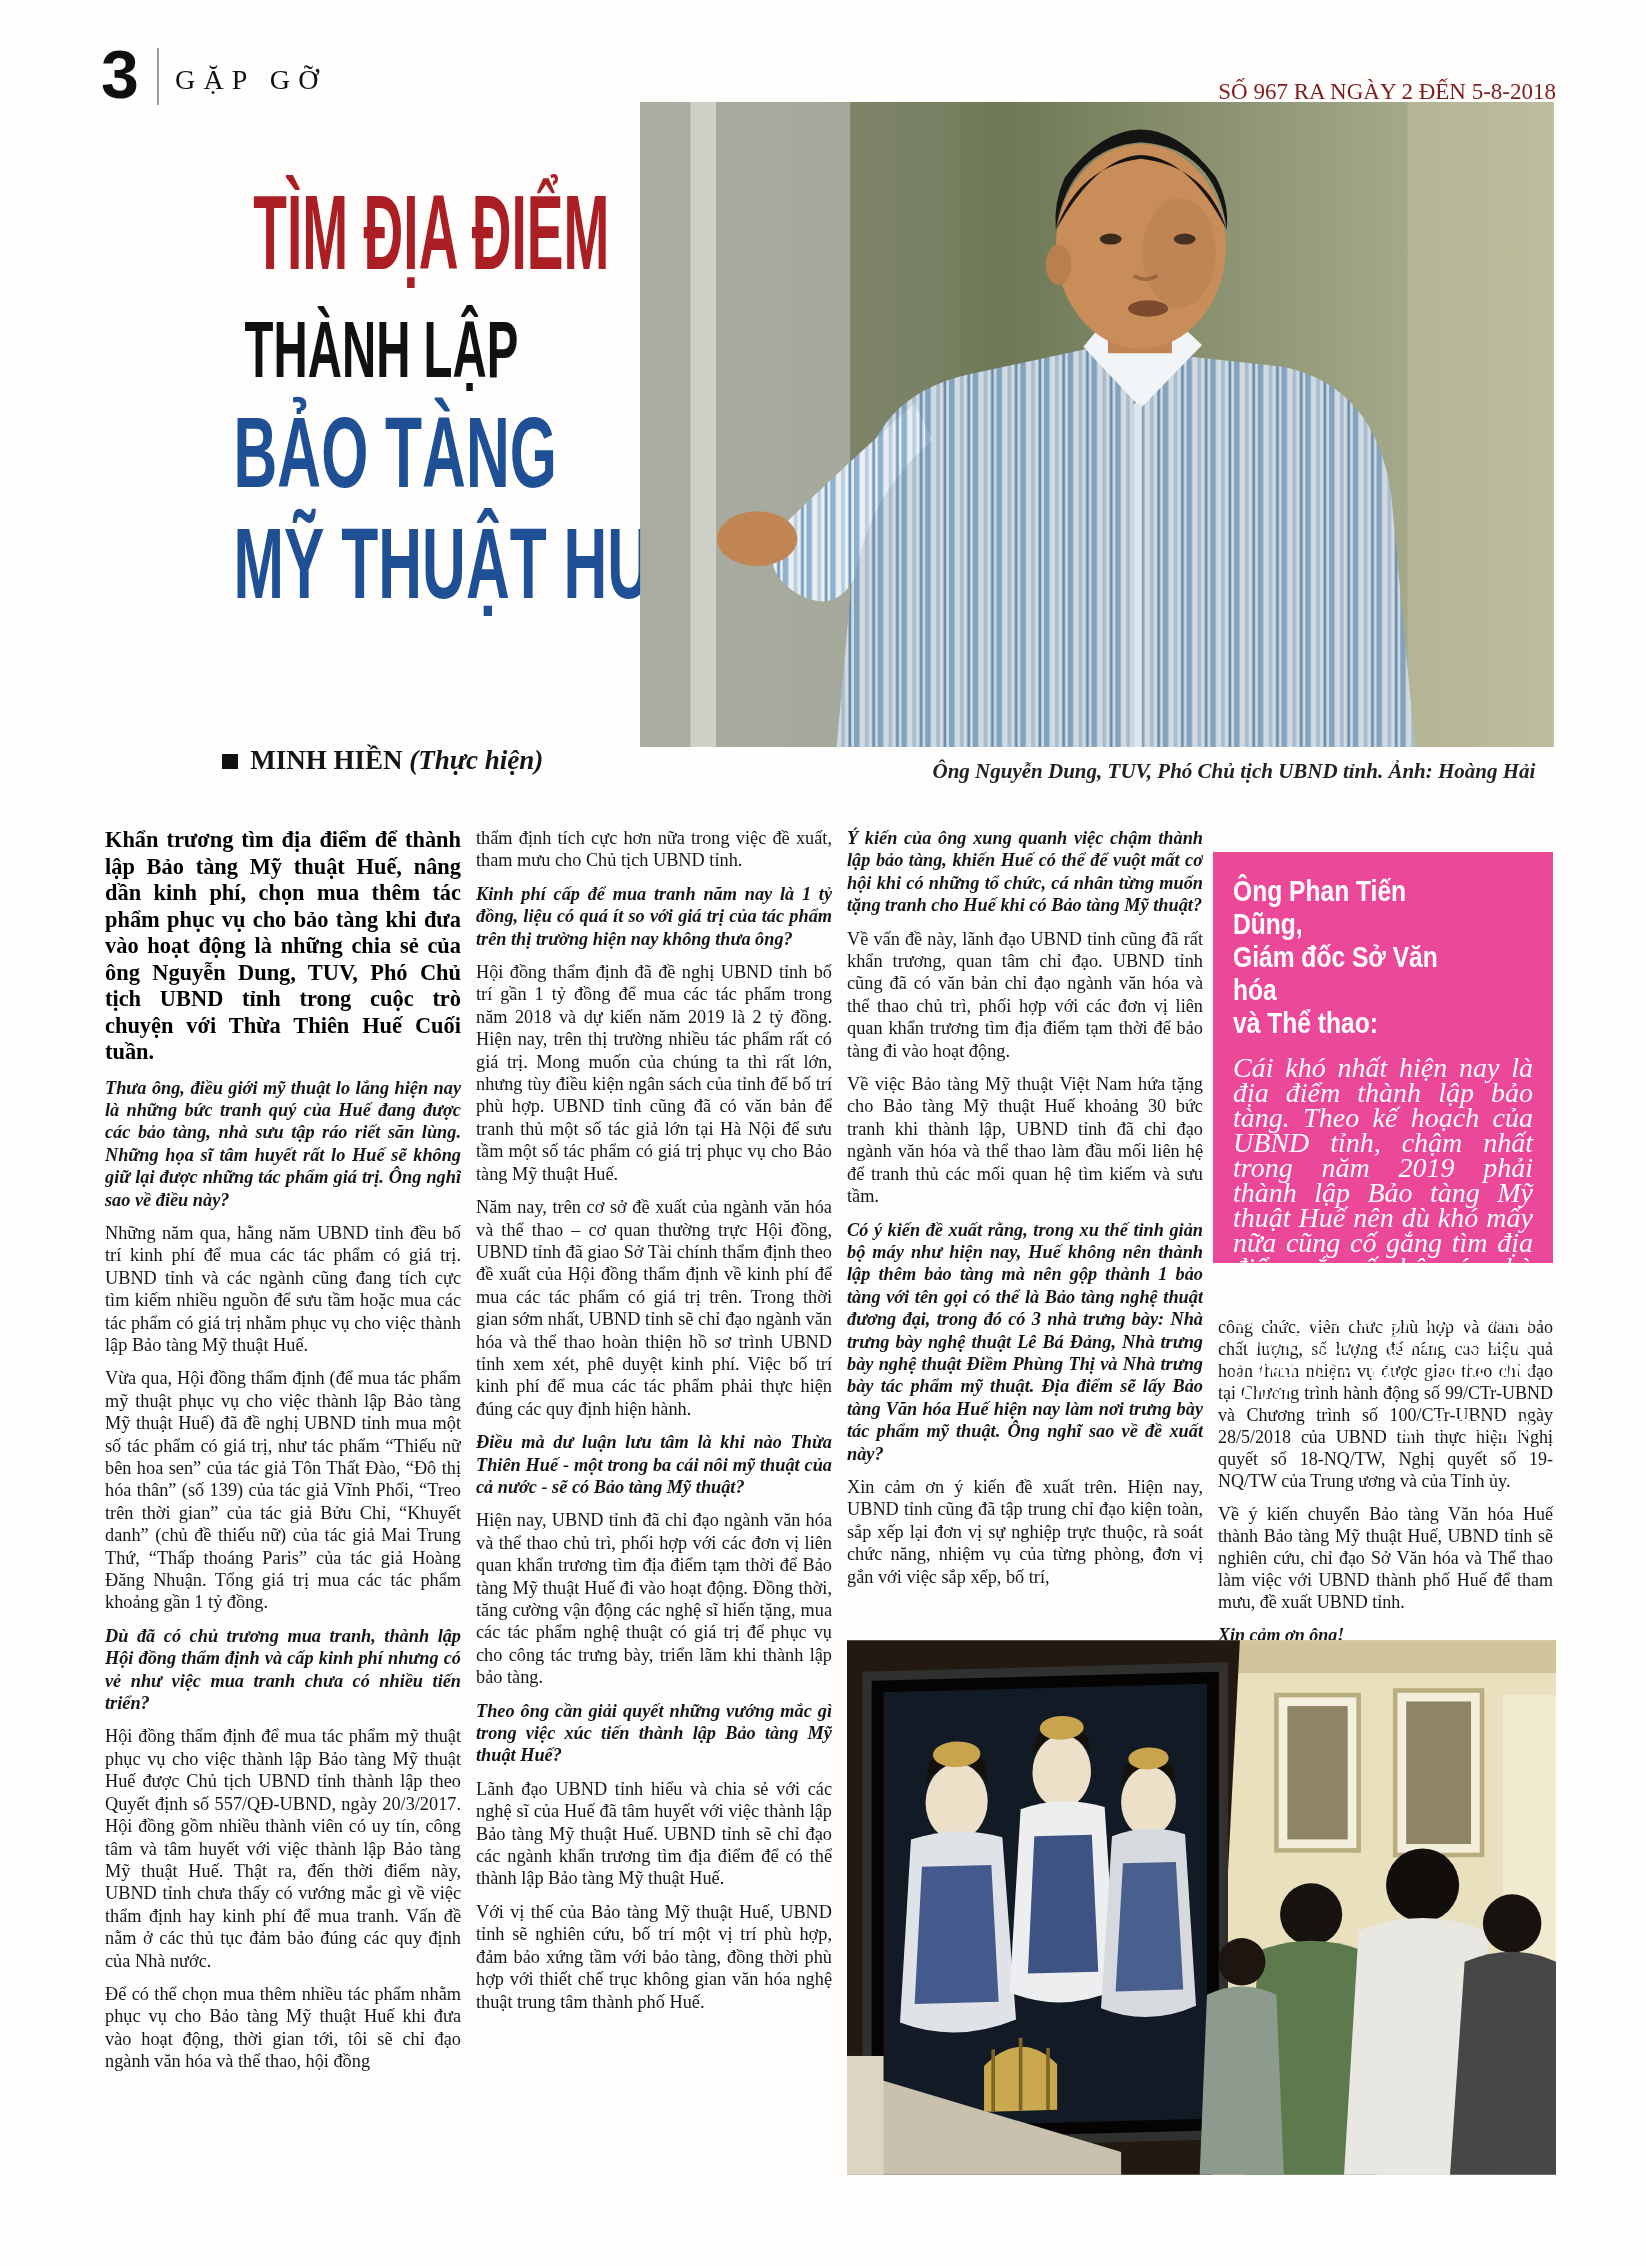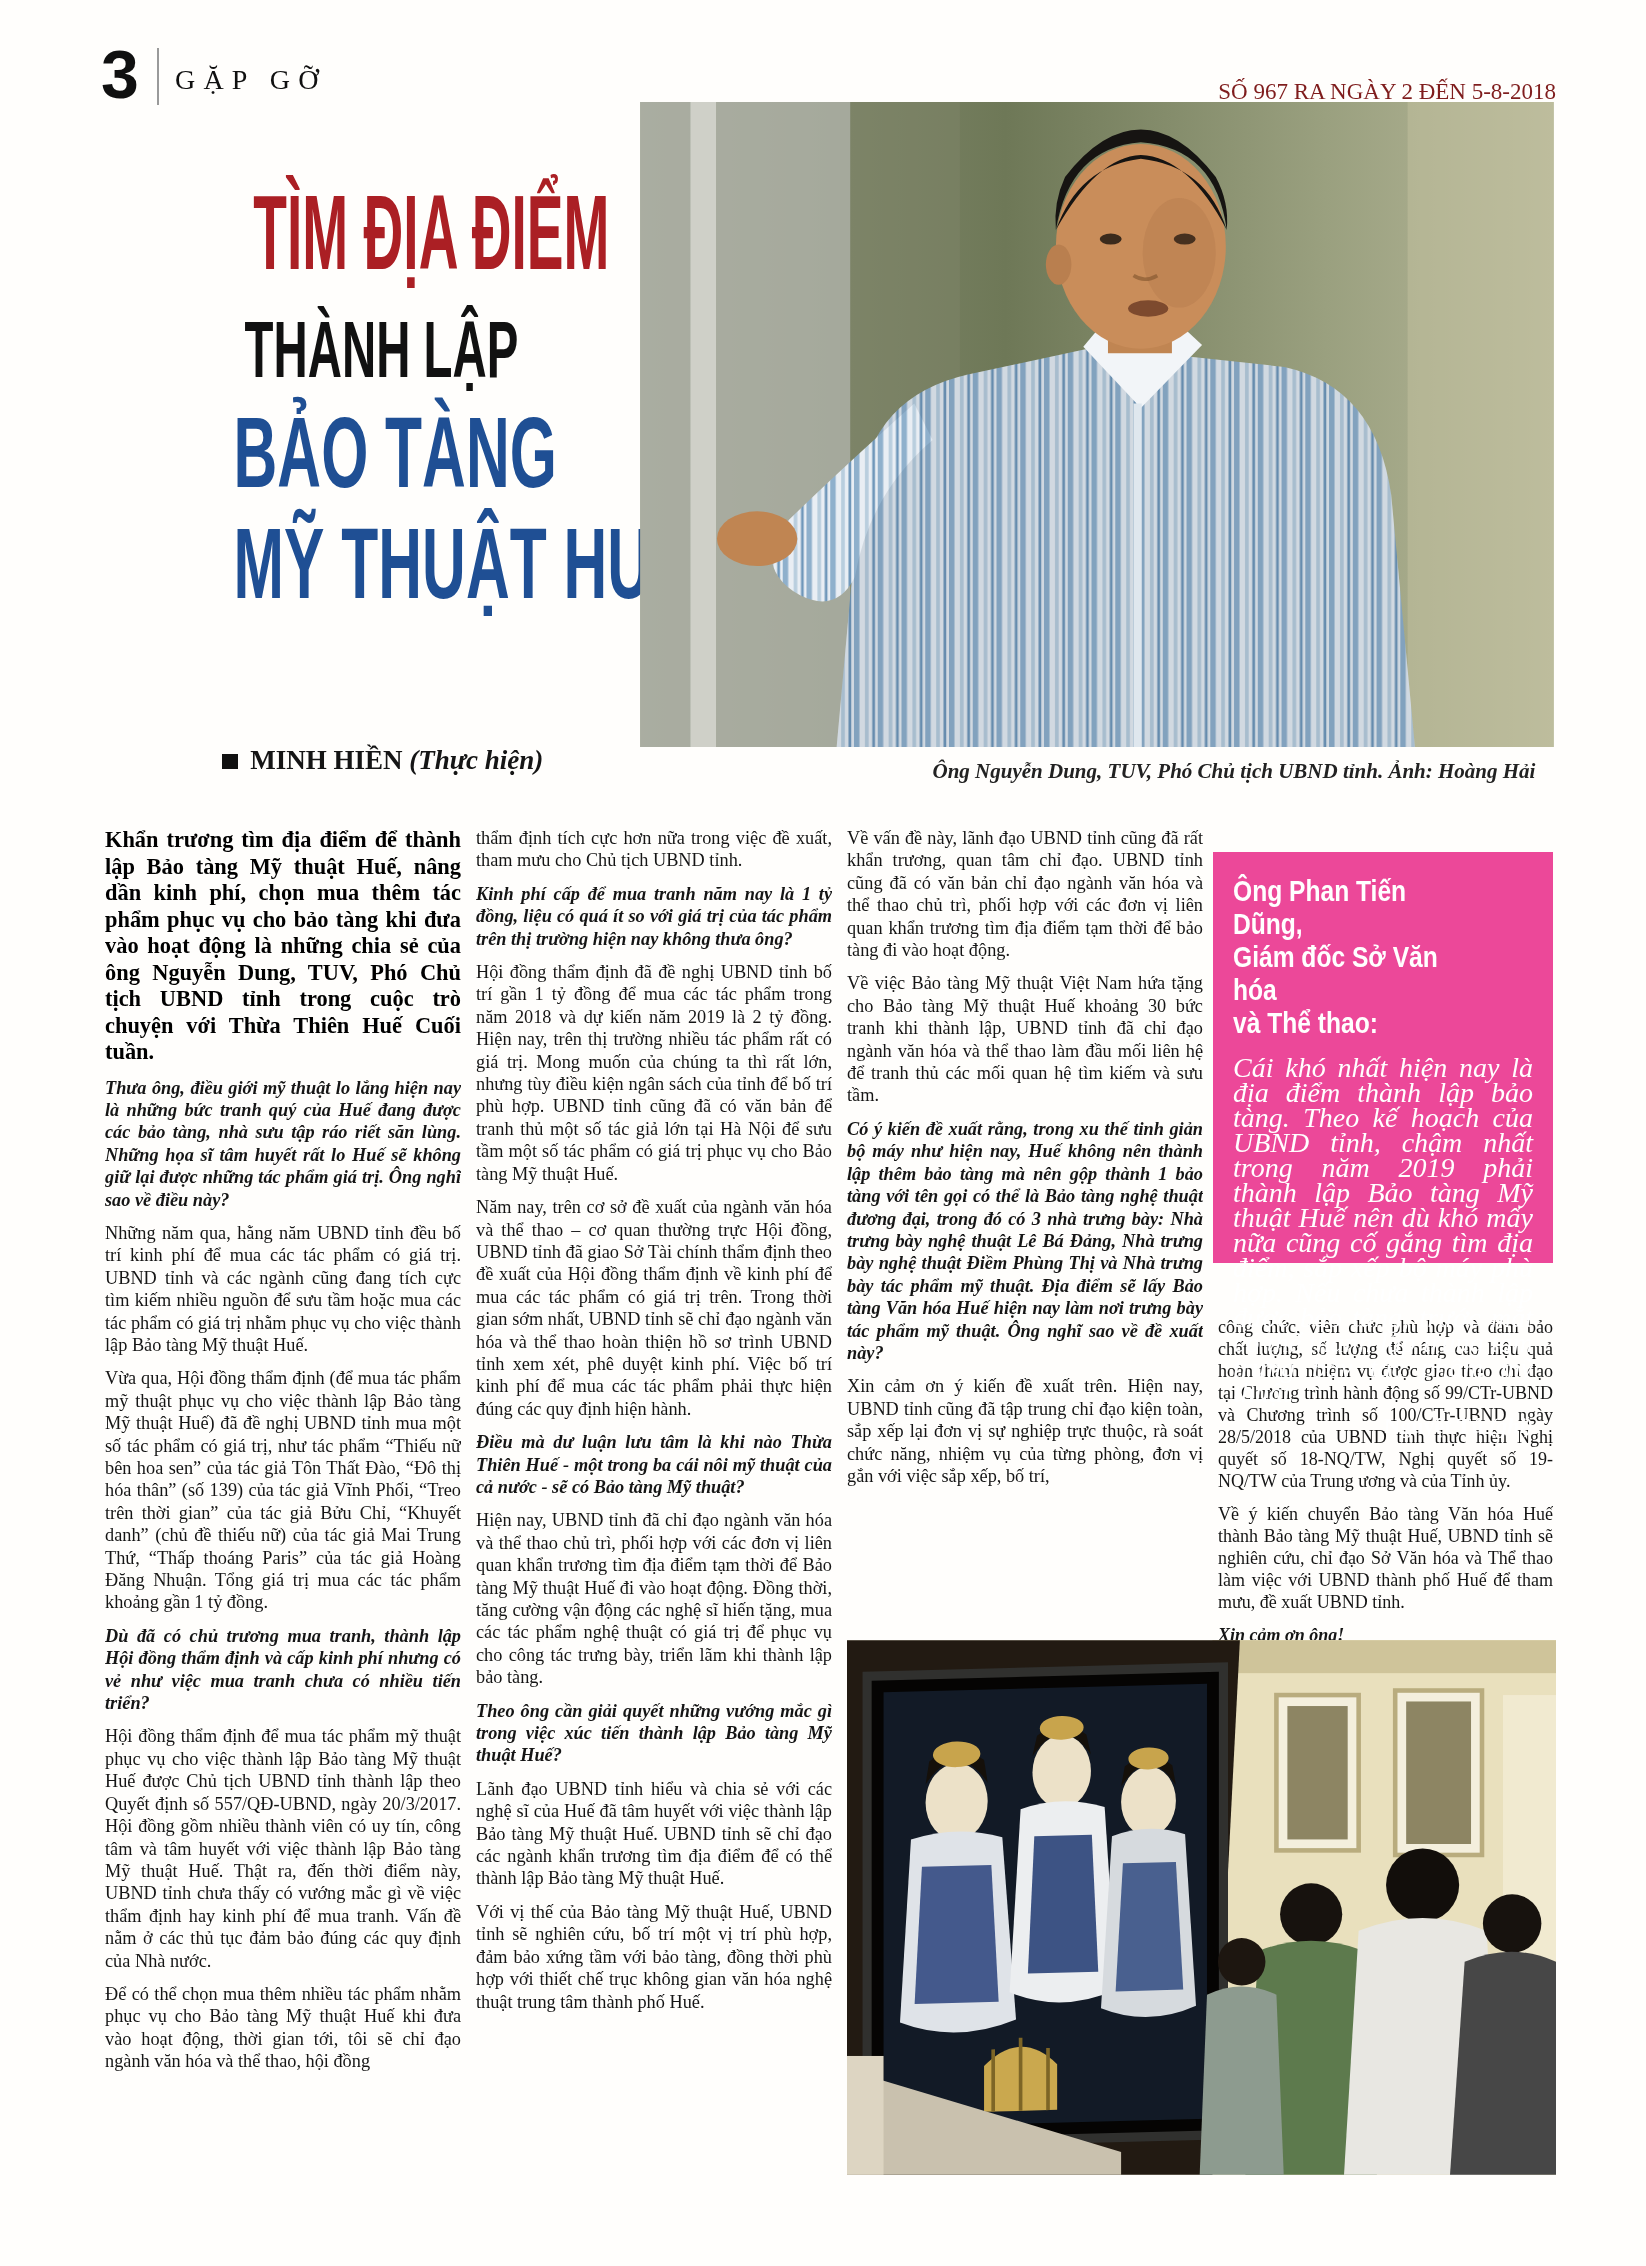--- a/index.html
+++ b/index.html
@@ -136,20 +136,21 @@
       <p class="para style-question">Kinh phí cấp để mua tranh năm nay là 1 tỷ đồng, liệu có quá ít so với giá trị của tác phẩm trên thị trường hiện nay không thưa ông?</p>
       <p class="para style-answer">Hội đồng thẩm định đã đề nghị UBND tỉnh bố trí gần 1 tỷ đồng để mua các tác phẩm trong năm 2018 và dự kiến năm 2019 là 2 tỷ đồng. Hiện nay, trên thị trường nhiều tác phẩm rất có giá trị. Mong muốn của chúng ta thì rất lớn, nhưng tùy điều kiện ngân sách của tỉnh để bố trí phù hợp. UBND tỉnh cũng đã có văn bản để tranh thủ một số tác giả lớn tại Hà Nội để sưu tầm một số tác phẩm có giá trị phục vụ cho Bảo tàng Mỹ thuật Huế.</p>
       <p class="para style-answer">Năm nay, trên cơ sở đề xuất của ngành văn hóa và thể thao – cơ quan thường trực Hội đồng, UBND tỉnh đã giao Sở Tài chính thẩm định theo đề xuất của Hội đồng thẩm định về kinh phí để mua các tác phẩm có giá trị trên. Trong thời gian sớm nhất, UBND tỉnh sẽ chỉ đạo ngành văn hóa và thể thao hoàn thiện hồ sơ trình UBND tỉnh xem xét, phê duyệt kinh phí. Việc bố trí kinh phí để mua các tác phẩm phải thực hiện đúng các quy định hiện hành.</p>
       <p class="para style-question">Điều mà dư luận lưu tâm là khi nào Thừa Thiên Huế - một trong ba cái nôi mỹ thuật của cả nước - sẽ có Bảo tàng Mỹ thuật?</p>
       <p class="para style-answer">Hiện nay, UBND tỉnh đã chỉ đạo ngành văn hóa và thể thao chủ trì, phối hợp với các đơn vị liên quan khẩn trương tìm địa điểm tạm thời để Bảo tàng Mỹ thuật Huế đi vào hoạt động. Đồng thời, tăng cường vận động các nghệ sĩ hiến tặng, mua các tác phẩm nghệ thuật có giá trị để phục vụ cho công tác trưng bày, triển lãm khi thành lập bảo tàng.</p>
       <p class="para style-question">Theo ông cần giải quyết những vướng mắc gì trong việc xúc tiến thành lập Bảo tàng Mỹ thuật Huế?</p>
       <p class="para style-answer">Lãnh đạo UBND tỉnh hiểu và chia sẻ với các nghệ sĩ của Huế đã tâm huyết với việc thành lập Bảo tàng Mỹ thuật Huế. UBND tỉnh sẽ chỉ đạo các ngành khẩn trương tìm địa điểm để có thể thành lập Bảo tàng Mỹ thuật Huế.</p>
       <p class="para style-answer">Với vị thế của Bảo tàng Mỹ thuật Huế, UBND tỉnh sẽ nghiên cứu, bố trí một vị trí phù hợp, đảm bảo xứng tầm với bảo tàng, đồng thời phù hợp với thiết chế trục không gian văn hóa nghệ thuật trung tâm thành phố Huế.</p>
     </div>
   <div class="col col-3">
+      <p class="para style-question">Ý kiến của ông xung quanh việc chậm thành lập bảo tàng, khiến Huế có thể để vuột mất cơ hội khi có những tổ chức, cá nhân từng muốn tặng tranh cho Huế khi có Bảo tàng Mỹ thuật?</p>
       <p class="para style-answer">Về vấn đề này, lãnh đạo UBND tỉnh cũng đã rất khẩn trương, quan tâm chỉ đạo. UBND tỉnh cũng đã có văn bản chỉ đạo ngành văn hóa và thể thao chủ trì, phối hợp với các đơn vị liên quan khẩn trương tìm địa điểm tạm thời để bảo tàng đi vào hoạt động.</p>
       <p class="para style-answer">Về việc Bảo tàng Mỹ thuật Việt Nam hứa tặng cho Bảo tàng Mỹ thuật Huế khoảng 30 bức tranh khi thành lập, UBND tỉnh đã chỉ đạo ngành văn hóa và thể thao làm đầu mối liên hệ để tranh thủ các mối quan hệ tìm kiếm và sưu tầm.</p>
       <p class="para style-question">Có ý kiến đề xuất rằng, trong xu thế tinh giản bộ máy như hiện nay, Huế không nên thành lập thêm bảo tàng mà nên gộp thành 1 bảo tàng với tên gọi có thể là Bảo tàng nghệ thuật đương đại, trong đó có 3 nhà trưng bày: Nhà trưng bày nghệ thuật Lê Bá Đảng, Nhà trưng bày nghệ thuật Điềm Phùng Thị và Nhà trưng bày tác phẩm mỹ thuật. Địa điểm sẽ lấy Bảo tàng Văn hóa Huế hiện nay làm nơi trưng bày tác phẩm mỹ thuật. Ông nghĩ sao về đề xuất này?</p>
       <p class="para style-answer">Xin cảm ơn ý kiến đề xuất trên. Hiện nay, UBND tỉnh cũng đã tập trung chỉ đạo kiện toàn, sắp xếp lại đơn vị sự nghiệp trực thuộc, rà soát chức năng, nhiệm vụ của từng phòng, đơn vị gắn với việc sắp xếp, bố trí,</p>
     </div>
   <div class="col col-4">
       <p class="para style-answer">công chức, viên chức phù hợp và đảm bảo chất lượng, số lượng để nâng cao hiệu quả hoàn thành nhiệm vụ được giao theo chỉ đạo tại Chương trình hành động số 99/CTr-UBND và Chương trình số 100/CTr-UBND ngày 28/5/2018 của UBND tỉnh thực hiện Nghị quyết số 18-NQ/TW, Nghị quyết số 19-NQ/TW của Trung ương và của Tỉnh ủy.</p>
       <p class="para style-answer">Về ý kiến chuyển Bảo tàng Văn hóa Huế thành Bảo tàng Mỹ thuật Huế, UBND tỉnh sẽ nghiên cứu, chỉ đạo Sở Văn hóa và Thể thao làm việc với UBND thành phố Huế để tham mưu, đề xuất UBND tỉnh.</p>
       <p class="para style-signoff">Xin cảm ơn ông!</p>
     </div>

